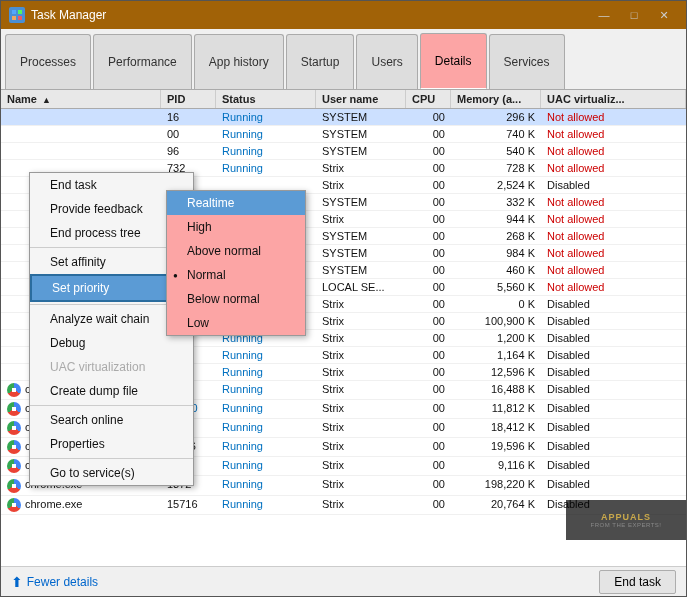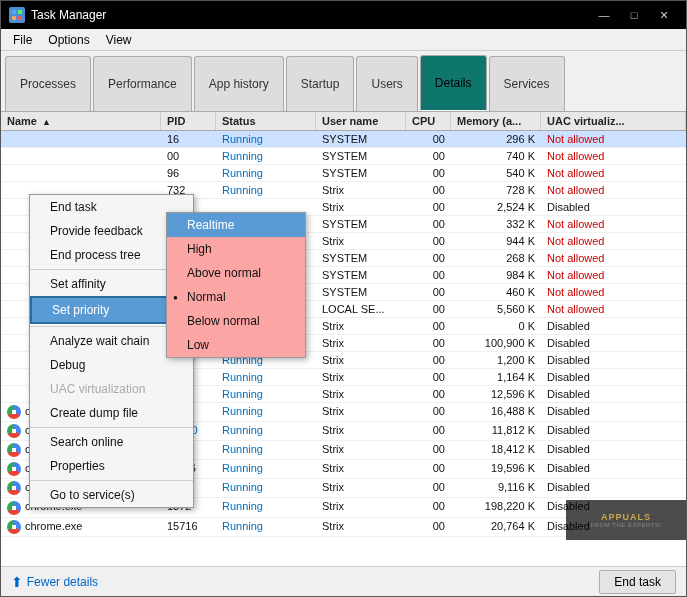--- a/index.html
+++ b/index.html
@@ -13,21 +13,21 @@
     }
     .window {
       width: 687px;
       height: 597px;
       background: #f0f0f0;
       border: 1px solid #555;
       display: flex;
       flex-direction: column;
     }
     .title-bar {
-      background: #000000;
+      background: #a16207;
       color: #fff;
       height: 28px;
       display: flex;
       align-items: center;
       padding: 0 8px;
       flex-shrink: 0;
     }
     .title-bar-icon {
       width: 16px;
       height: 16px;
@@ -89,21 +89,21 @@
       cursor: pointer;
       font-size: 12px;
       background: #ddd;
       border: 1px solid #aaa;
       border-bottom: none;
       margin-right: 2px;
       border-radius: 3px 3px 0 0;
       color: #333;
     }
     .tab.active {
-      background: #0f766e;
+      background: #fca5a5;
       border-bottom: 1px solid #fff;
       color: #000;
       z-index: 1;
     }
 
     .content-area {
       flex: 1;
       display: flex;
       flex-direction: column;
       overflow: hidden;
@@ -302,25 +302,20 @@
       </svg>
     </div>
     <span class="title-text">Task Manager</span>
     <div class="title-controls">
       <button class="title-btn">—</button>
       <button class="title-btn">□</button>
       <button class="title-btn close">✕</button>
     </div>
   </div>
 
-  <div class="menu-bar">
-    <span class="menu-item">File</span>
-    <span class="menu-item">Options</span>
-    <span class="menu-item">View</span>
-  </div>
 
   <div class="tab-bar">
     <div class="tab">Processes</div>
     <div class="tab">Performance</div>
     <div class="tab">App history</div>
     <div class="tab">Startup</div>
     <div class="tab">Users</div>
     <div class="tab active">Details</div>
     <div class="tab">Services</div>
   </div>

